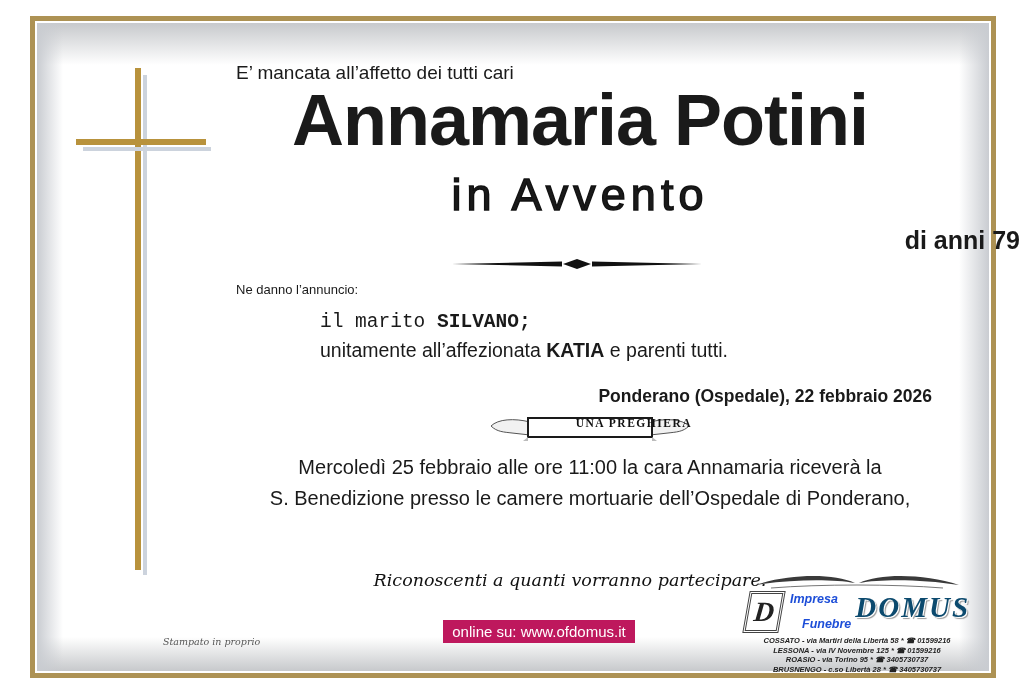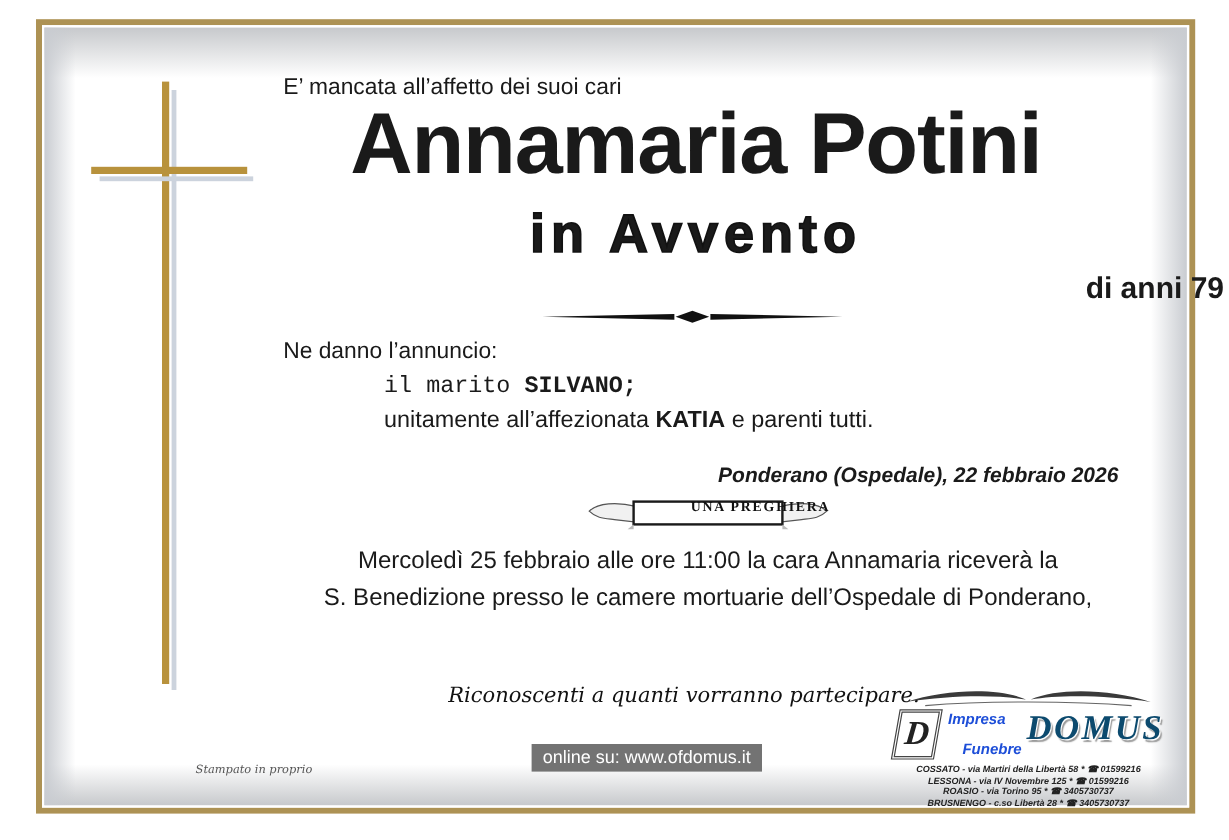--- a/index.html
+++ b/index.html
@@ -28,31 +28,31 @@
     background:#b8923c;box-shadow:7px 6px 0 -1px #ccd3dd;}
   .cross-h{position:absolute;left:76px;top:139px;width:130px;height:6px;
     background:#b8923c;box-shadow:6px 7px 0 -1px #ccd3dd;}
 
   
   .abs{position:absolute;}
   .intro{left:236px;top:62px;font-size:19px;}
   .title{left:140px;top:84px;width:880px;text-align:center;
     font-size:72px;font-weight:bold;letter-spacing:-1px;line-height:1;}
   .married{left:140px;top:172px;width:880px;text-align:center;
-    font-size:45px;font-weight:bold;letter-spacing:5px;
+    font-size:45px;font-weight:normal;letter-spacing:5px;
     -webkit-text-stroke:1.4px #111;line-height:1;}
   .age{left:140px;top:228px;width:880px;text-align:right;
     font-size:25px;font-weight:bold;line-height:1;}
   .divider{left:452px;top:256px;width:250px;height:16px;}
-  .announce-label{left:236px;top:282px;font-size:19px;text-align:right;}
+  .announce-label{left:236px;top:282px;font-size:13px;text-align:right;}
   .announce-line1{left:320px;top:311px;font-size:19.5px;font-family:Liberation Mono, monospace;}
   .announce-line2{left:320px;top:339px;font-size:19.5px;}
   .bold{font-weight:bold;}
   .place-date{left:430px;top:386px;width:502px;text-align:right;
-    font-size:17.5px;font-weight:bold;font-style:italic;}
+    font-size:17.5px;font-weight:bold;}
   .banner{left:488px;top:414px;width:204px;height:30px;}
   .banner-text{position:absolute;left:0;top:3px;width:100%;text-align:right;
     font-family:"Liberation Serif", serif;font-weight:bold;font-size:11.5px;
     letter-spacing:1.5px;color:#111;}
   .ceremony{left:190px;top:452px;width:800px;text-align:center;
     font-size:20px;line-height:31px;}
   .thanks{left:360px;top:570px;width:420px;text-align:center;
     font-family:"DejaVu Serif", serif;font-style:italic;font-size:17.5px;color:#111;}
 
   
@@ -68,21 +68,21 @@
     font-style:italic;line-height:13px;color:#1d4ed8;flex:0 0 auto;}
   .if-col .funebre{margin-left:12px;margin-top:12px;}
   .domus-name{font-family:"Liberation Serif", serif;font-weight:bold;
     font-style:italic;font-size:29px;letter-spacing:2px;color:#0c4a6e;
     text-shadow:1px 1px 0 #ffffff, 2px 2px 1px #999;margin-left:4px;margin-top:2px;
     line-height:1;}
   .locations{margin-top:3px;text-align:center;font-size:7.5px;font-weight:bold;
     font-style:italic;line-height:9.5px;color:#222;}
 
   
-  .online-strip{left:443px;top:620px;width:192px;height:23px;background:#737373;
+  .online-strip{left:443px;top:620px;width:192px;height:23px;background:#be185d;
     color:#ffffff;font-size:15px;text-align:center;line-height:23px;}
   .stampato{left:163px;top:636px;font-family:"DejaVu Serif", serif;
     font-style:italic;font-size:9.5px;color:#555;}
 </style>
 </head>
 <body>
 
 <div class="frame">
   <div class="mat">
     <div class="mat-top"></div>
@@ -90,21 +90,21 @@
     <div class="mat-left"></div>
     <div class="mat-right"></div>
   </div>
 </div>
 
 <div>
   <div class="cross-v"></div>
   <div class="cross-h"></div>
 </div>
 
-<div class="abs intro">E’ mancata all’affetto dei suoi cari</div>
+<div class="abs intro">E’ mancata all’affetto dei tutti cari</div>
 <div class="abs title">Annamaria Potini</div>
 <div class="abs married">in Avvento</div>
 <div class="abs age">di anni 79</div>
 
 <svg class="abs divider" viewBox="0 0 250 16">
   <polygon points="0,8 110,5.6 110,10.4" fill="#111"></polygon>
   <polygon points="250,8 140,5.6 140,10.4" fill="#111"></polygon>
   <polygon points="111,8 125,3 139,8 125,13" fill="#111"></polygon>
 </svg>
 

